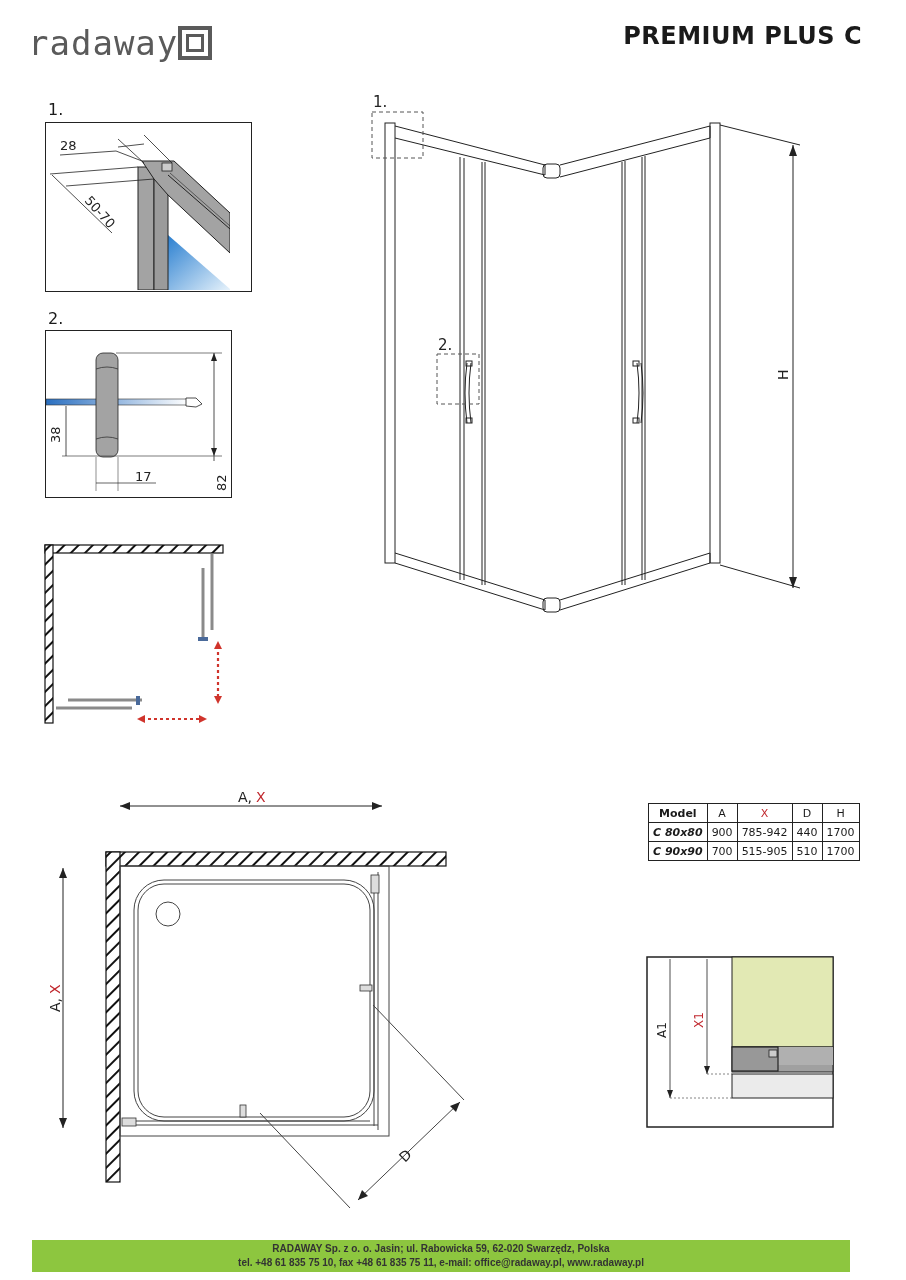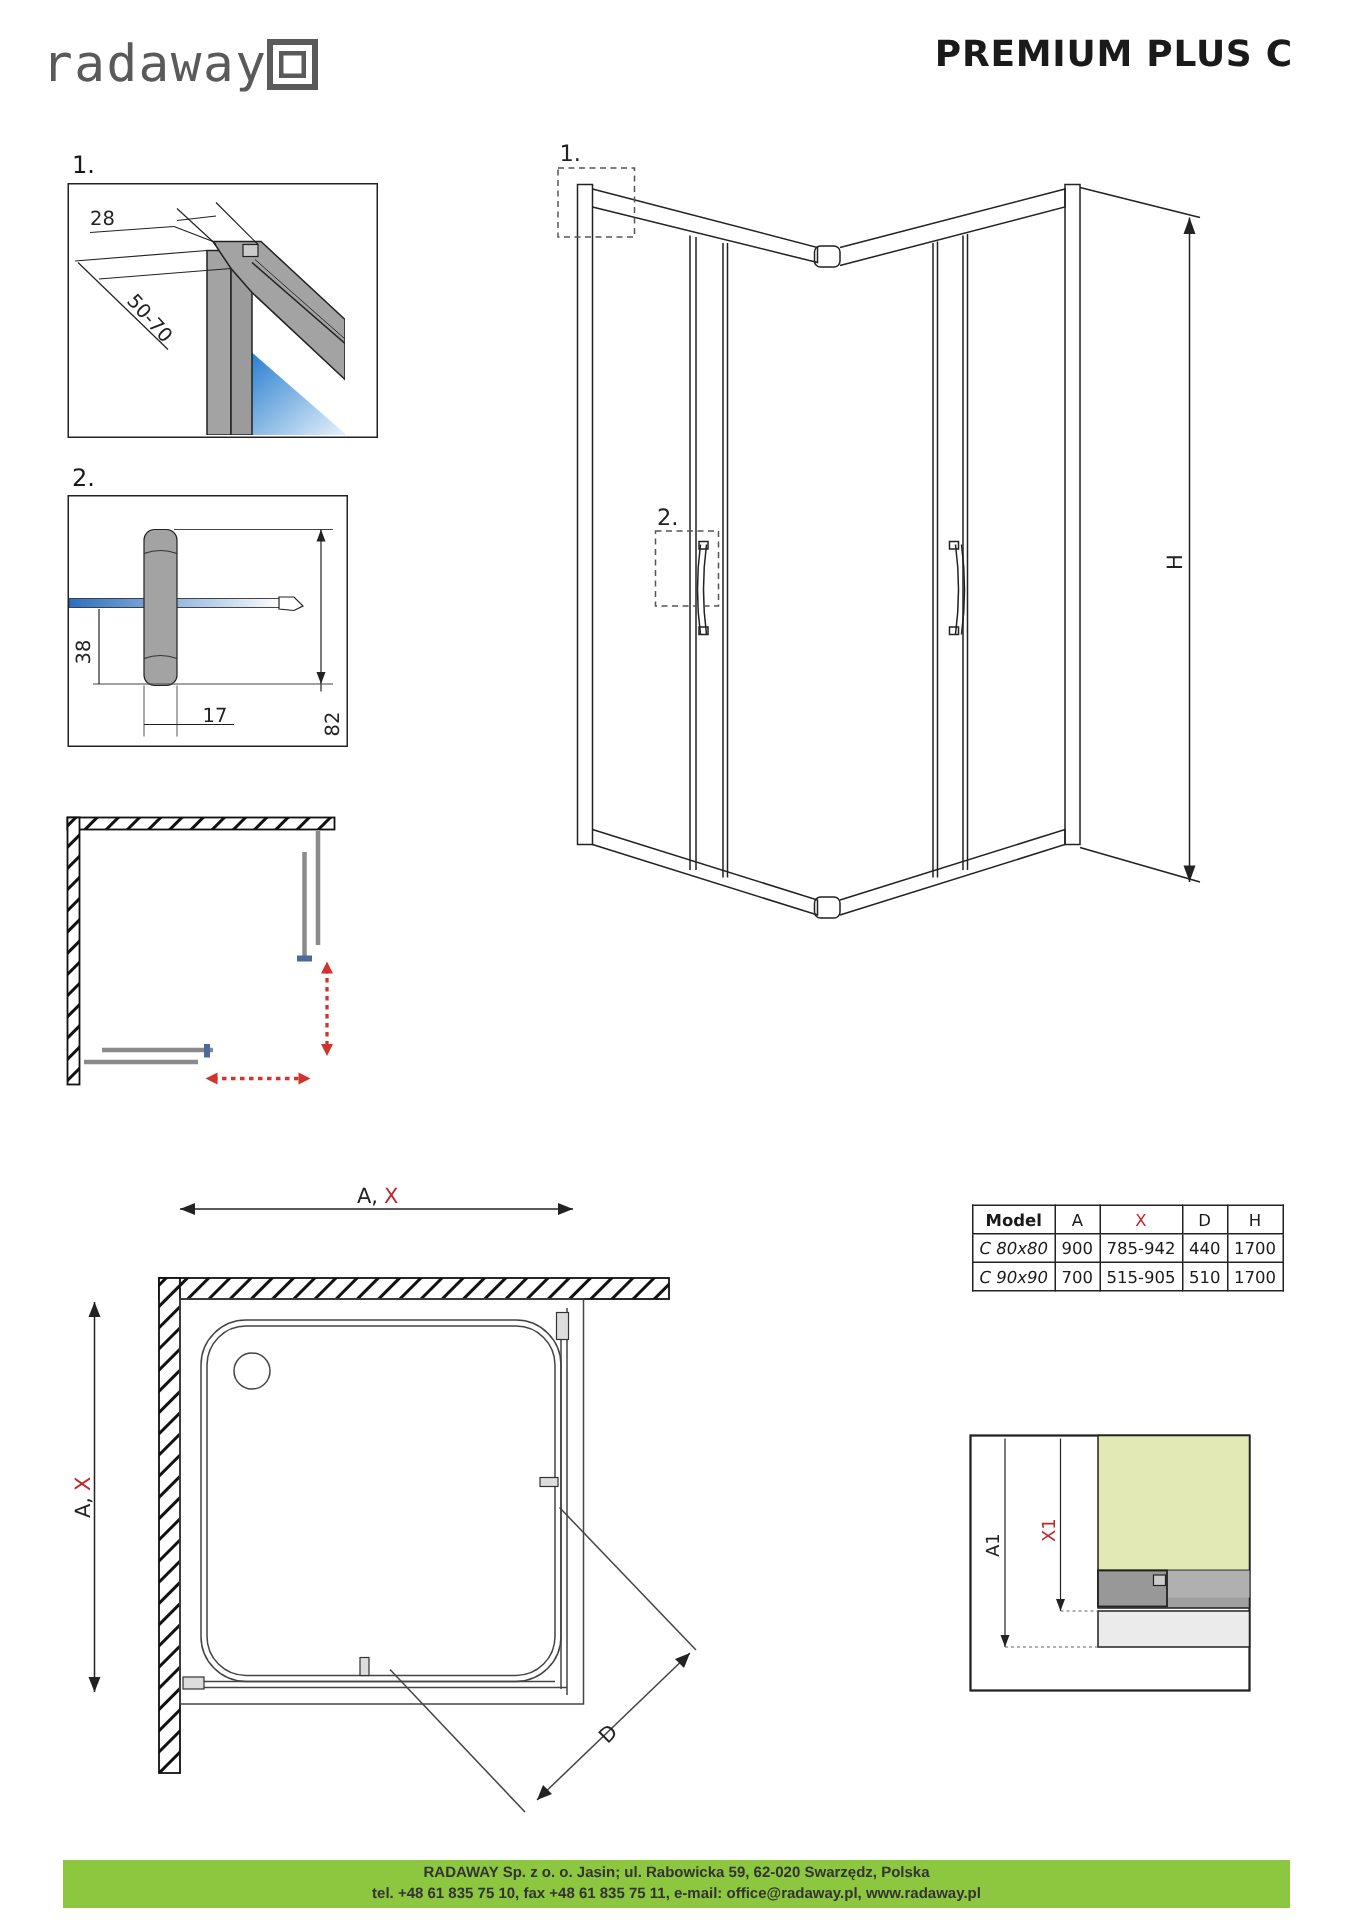--- a/index.html
+++ b/index.html
@@ -11,22 +11,22 @@
   .logo-mark::after { content:""; position:absolute; left:4px; top:4px; right:4px; bottom:4px; border:3px solid #5a5a5a; }
   .title { right:44px; top:5px; font-family:"DejaVu Sans", sans-serif; font-weight:bold; font-size:24px; color:#1a1a1a; letter-spacing:0.5px;margin-top:17px; }
   .detail-label { font-family:"DejaVu Sans", sans-serif; font-size:16px; color:#1a1a1a; }
   .frame { border:1.5px solid #222; box-sizing:border-box; background:#fff; }
   svg text { font-family:"DejaVu Sans", sans-serif; }
   table.spec { border-collapse:collapse; font-family:"DejaVu Sans", sans-serif; font-size:11px; }
   table.spec th, table.spec td { border:1.5px solid #222; padding:1px 4px; text-align:center; height:16px; }
   table.spec th { font-weight:bold; font-size:11px; }
   table.spec th.x { color:#c0272d; font-weight:normal; }
   table.spec th.plain { font-weight:normal; }
-  table.spec td.model { font-style:italic; font-weight:normal; text-align:center;margin-left:24px; }
-  .footer { left:42px; top:1240px; width:818px; height:32px; background:#8dc63f; display:flex; flex-direction:column; align-items:center; justify-content:center; font-family:"Liberation Sans", sans-serif; font-weight:bold; font-size:10px; color:#333; line-height:14px; }
+  table.spec td.model { font-style:italic; font-weight:bold; text-align:center;margin-left:24px; }
+  .footer { left:32px; top:1240px; width:818px; height:32px; background:#8dc63f; display:flex; flex-direction:column; align-items:center; justify-content:center; font-family:"Liberation Sans", sans-serif; font-weight:bold; font-size:10px; color:#333; line-height:14px; }
 </style>
 </head>
 <body>
 
 <div class="abs logo">
   <span class="logo-text">radaway</span>
   <span class="logo-mark"></span>
 </div>
 <div class="abs title">PREMIUM PLUS C</div>
 

